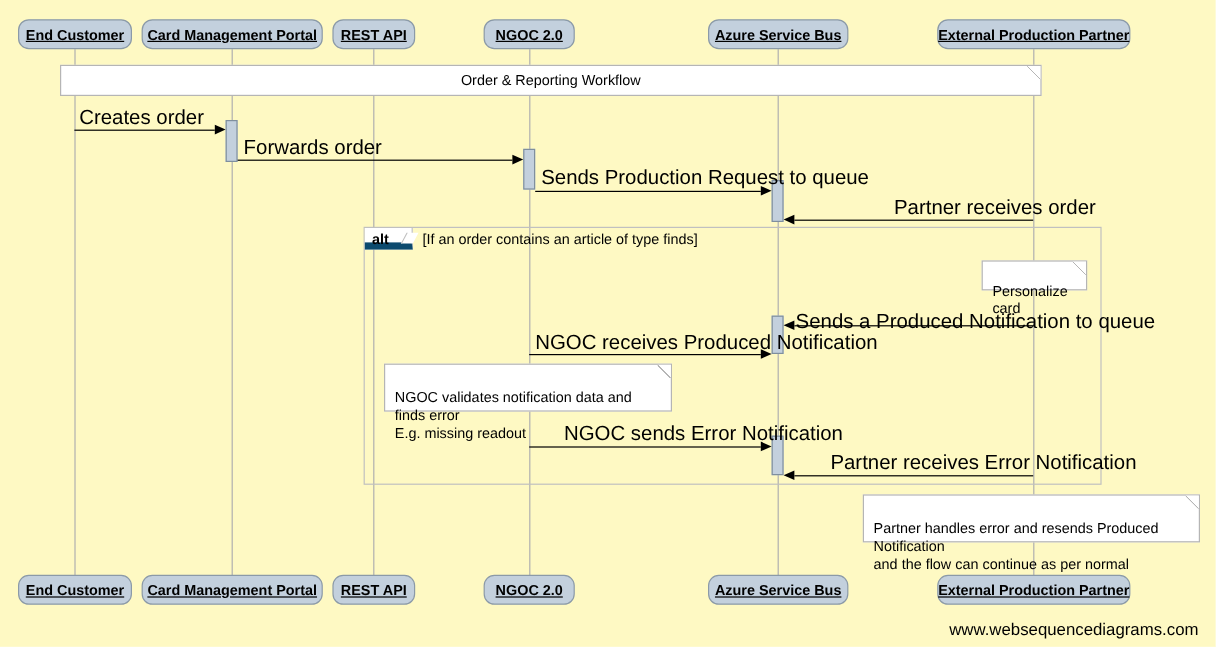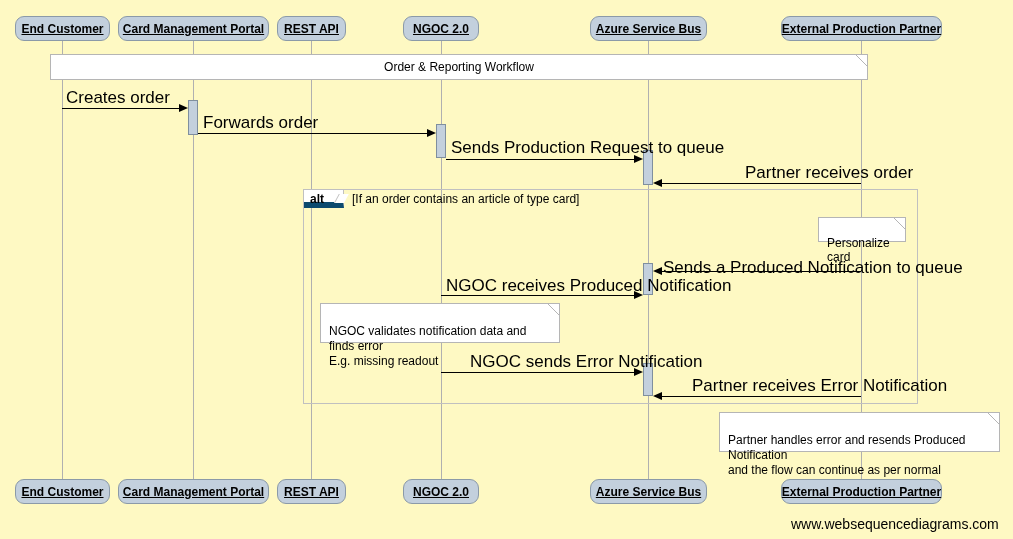--- a/index.html
+++ b/index.html
@@ -219,21 +219,21 @@
   <div class="arrowhead arrow-right" style="left:634px; top:155px;"></div>
 
   <div class="msg-label" style="left:745px; top:166px;">Partner receives order</div>
   <div class="msg" style="left:662px; top:183px; width:199px;"></div>
   <div class="arrowhead arrow-left" style="left:653px; top:179px;"></div>
 
   <div class="fragment" style="left:303px; top:189px; width:615px; height:215px;"></div>
   <div class="fragment-tab" style="left:304px; top:190px; width:40px;">
     <span>alt</span>
   </div>
-  <div class="fragment-cond" style="left:352px; top:192px;">[If an order contains an article of type card]</div>
+  <div class="fragment-cond" style="left:352px; top:192px;">[If an order contains an article of type finds]</div>
 
   <div class="note" style="left:818px; top:217px; width:88px; height:25px; line-height:14px; padding:4px 8px;">
     <span>Personalize card</span>
     <span class="fold"></span>
   </div>
 
   <div class="msg-label" style="left:663px; top:261px;">Sends a Produced Notification to queue</div>
   <div class="msg" style="left:662px; top:271px; width:199px;"></div>
   <div class="arrowhead arrow-left" style="left:653px; top:267px;"></div>
 

